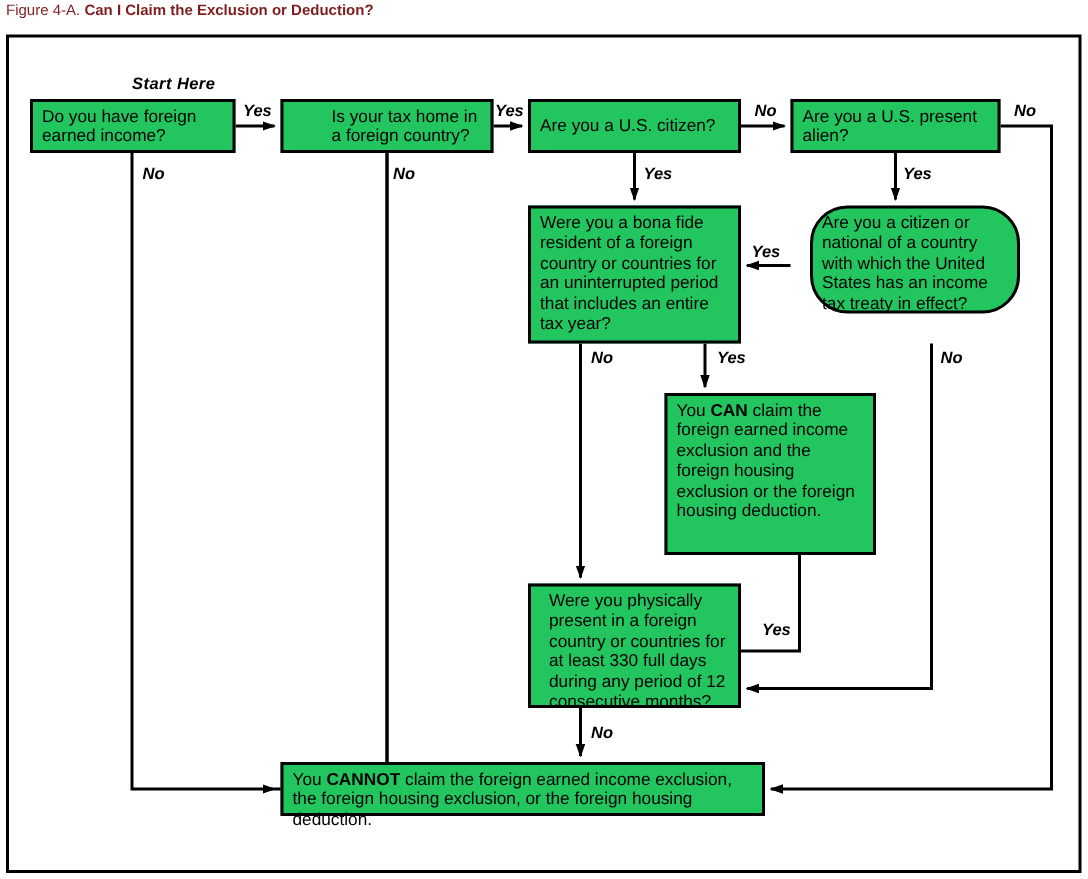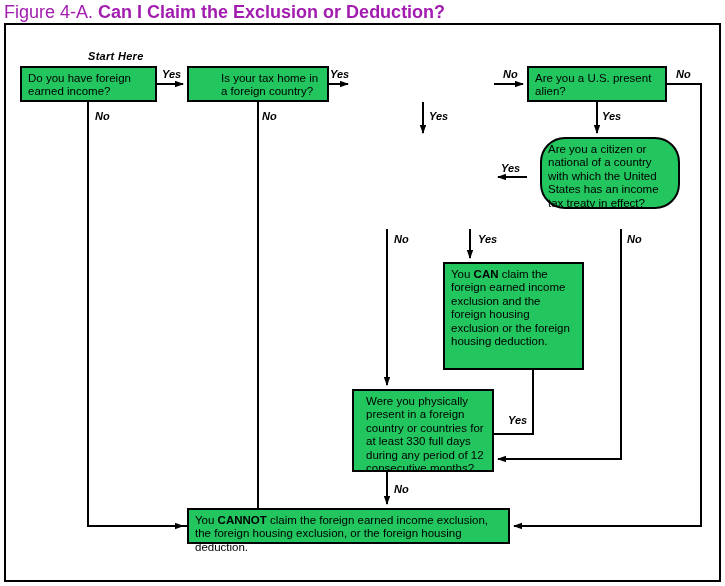--- a/index.html
+++ b/index.html
@@ -16,22 +16,22 @@
   }
   #figure-root {
     position: relative;
     width: 725px;
     height: 586px;
   }
   #fig-caption {
     position: absolute;
     left: 4px;
     top: 2px;
-    font-size: 18px;
-    color: #a21caf;
+    font-size: 10px;
+    color: #7f1d1d;
     white-space: nowrap;
   }
   #fig-caption .cap-num {
     font-weight: normal;
   }
   #fig-caption .cap-title {
     font-weight: bold;
   }
   #chart-frame {
     position: absolute;
@@ -138,25 +138,31 @@
   <div class="start-here" style="left:57px; top:50px;">Start Here</div>
 
   <div class="node" style="left:20px; top:66px; width:137px; height:36px;">
     <span>Do you have foreign earned income?</span>
   </div>
 
   <div class="node" style="left:187px; top:66px; width:142px; height:36px;padding-left:32px;">
     <span>Is your tax home in a foreign country?</span>
   </div>
 
+  <div class="node" style="left:352px; top:66px; width:142px; height:36px; display:flex; align-items:center;">
+    <span>Are you a U.S. citizen?</span>
+  </div>
 
   <div class="node" style="left:527px; top:66px; width:140px; height:36px;">
     <span>Are you a U.S. present alien?</span>
   </div>
 
+  <div class="node" style="left:352px; top:137px; width:142px; height:92px;">
+    <span>Were you a bona fide resident of a foreign country or countries for an uninterrupted period that includes an entire tax year?</span>
+  </div>
 
   <div class="node" style="left:540px; top:137px; width:140px; height:72px;border-radius:25px;">
     <span>Are you a citizen or national of a country with which the United States has an income tax treaty in effect?</span>
   </div>
 
   <div class="node" style="left:443px; top:262px; width:141px; height:108px;">
     <span>You </span><b>CAN</b><span> claim the foreign earned income exclusion and the foreign housing exclusion or the foreign housing deduction.</span>
   </div>
 
   <div class="node" style="left:352px; top:389px; width:142px; height:83px;padding-left:12px;">

